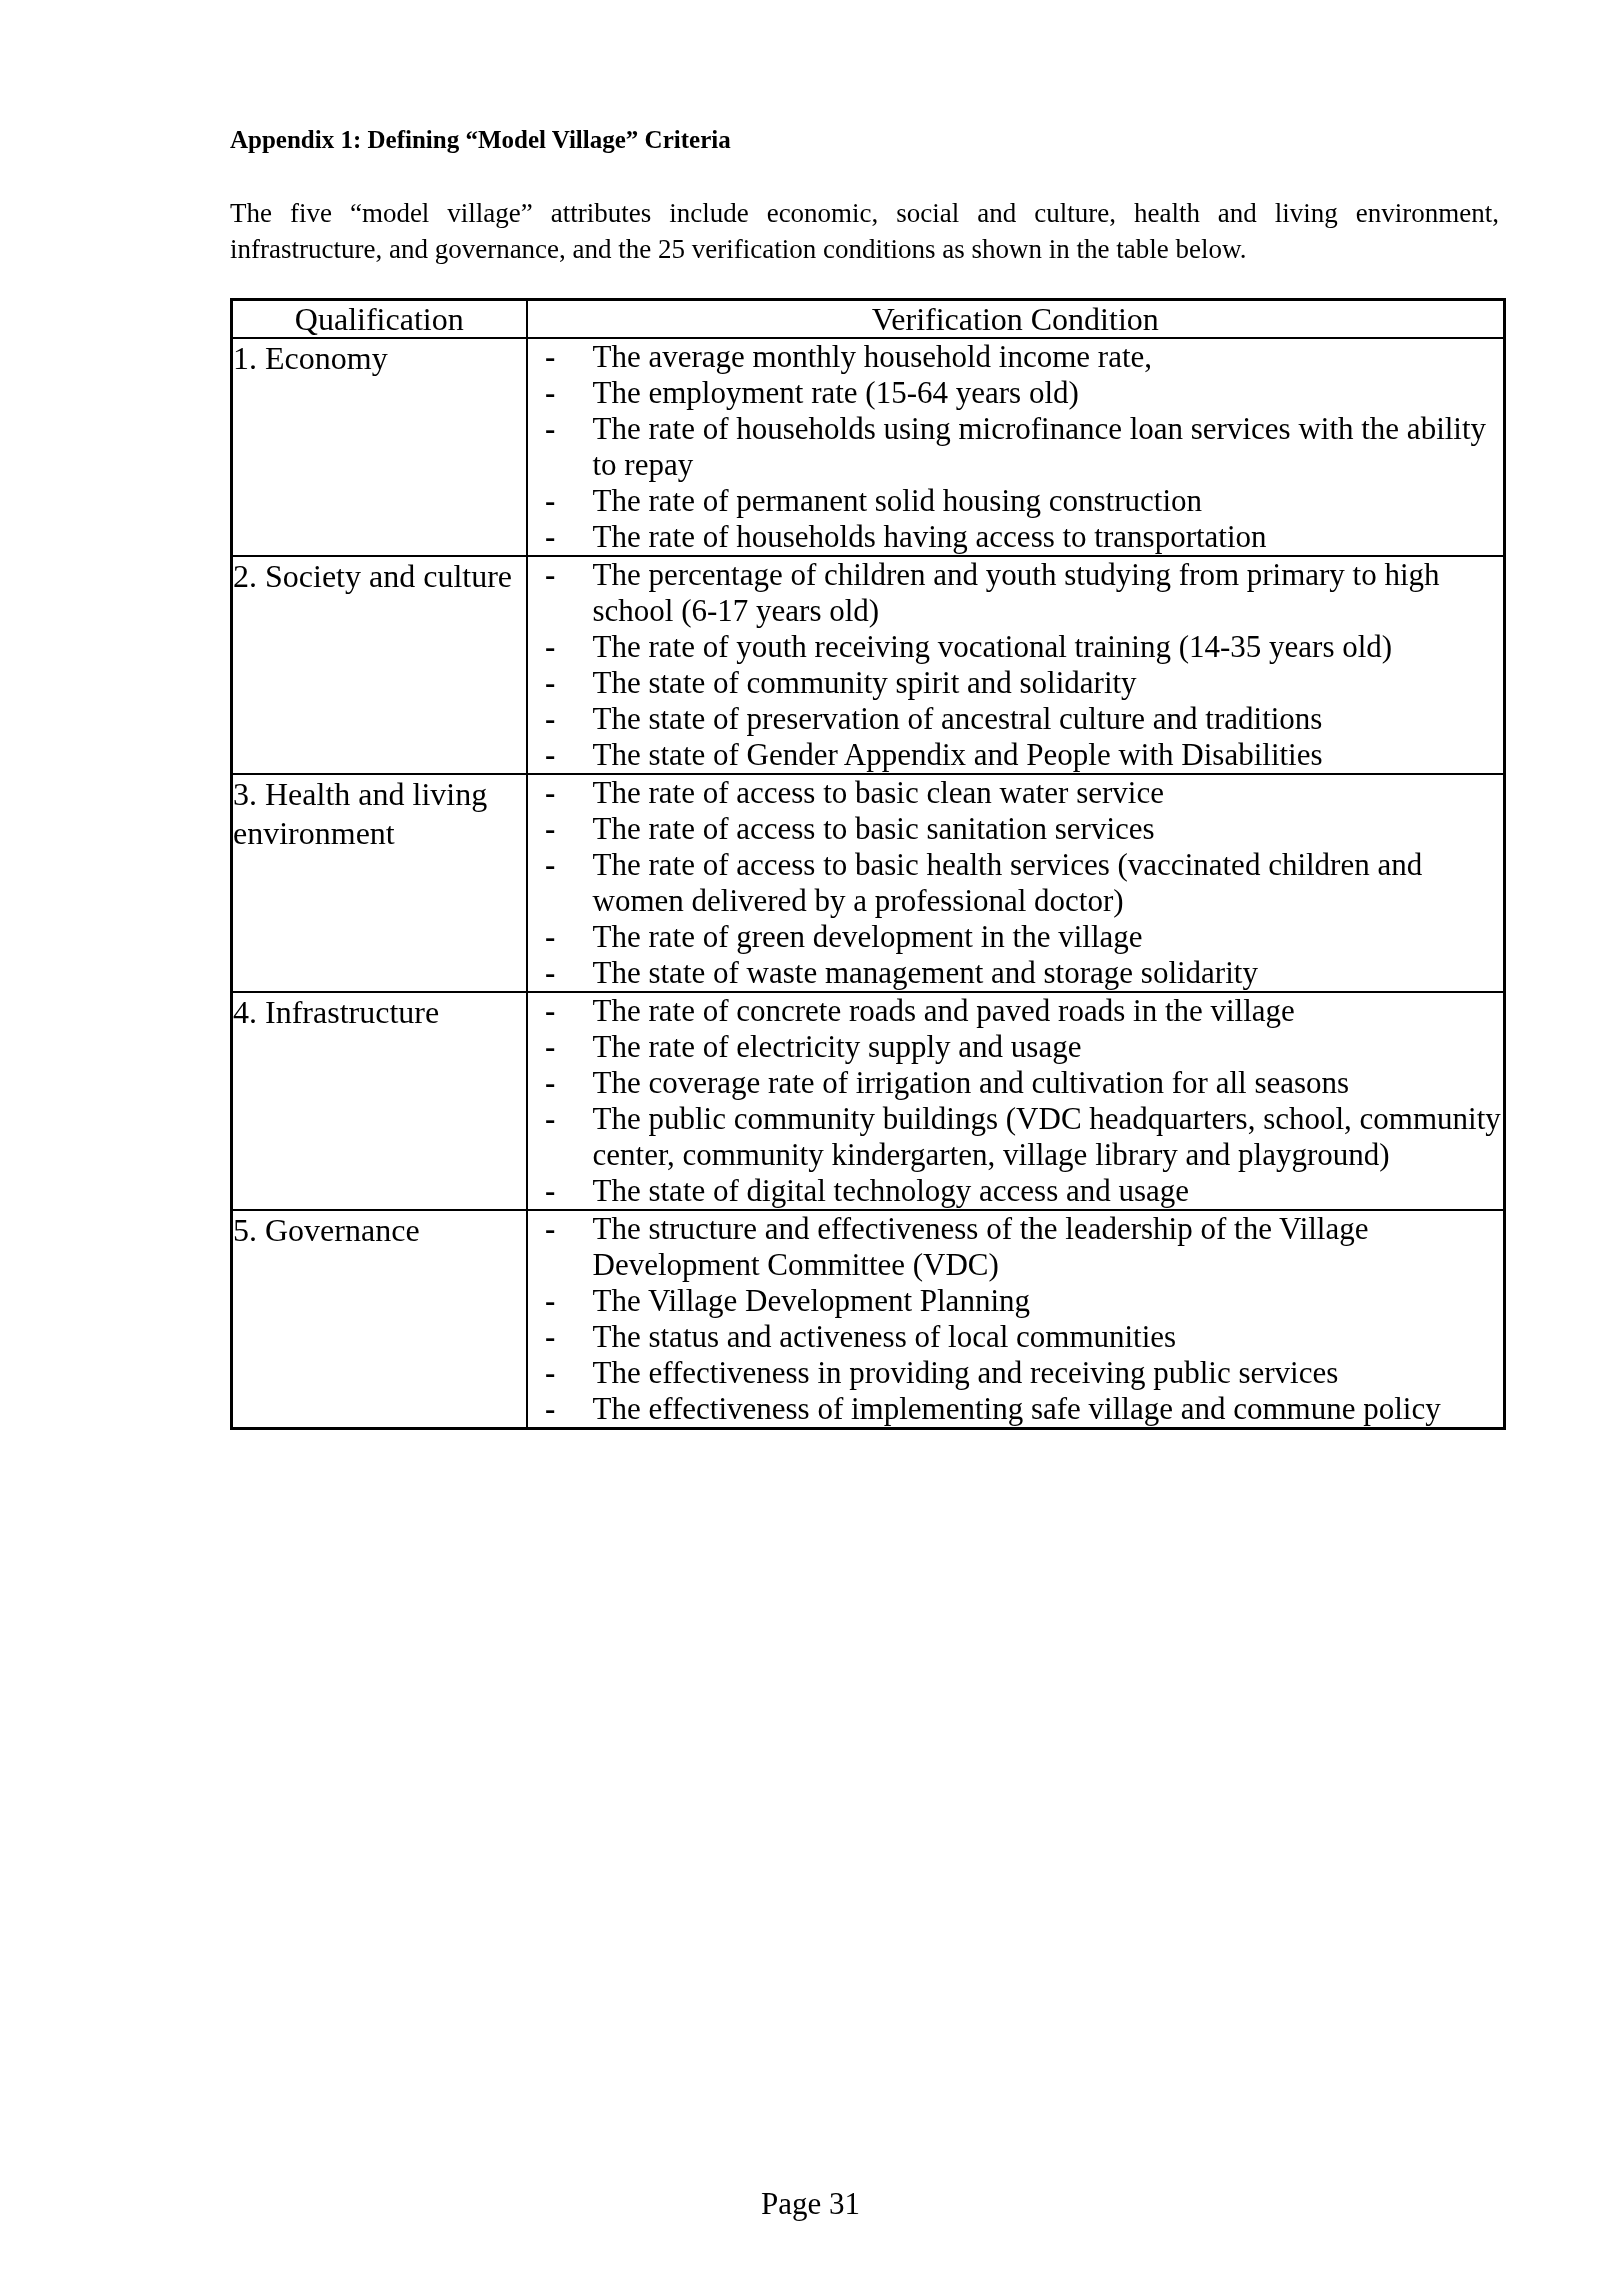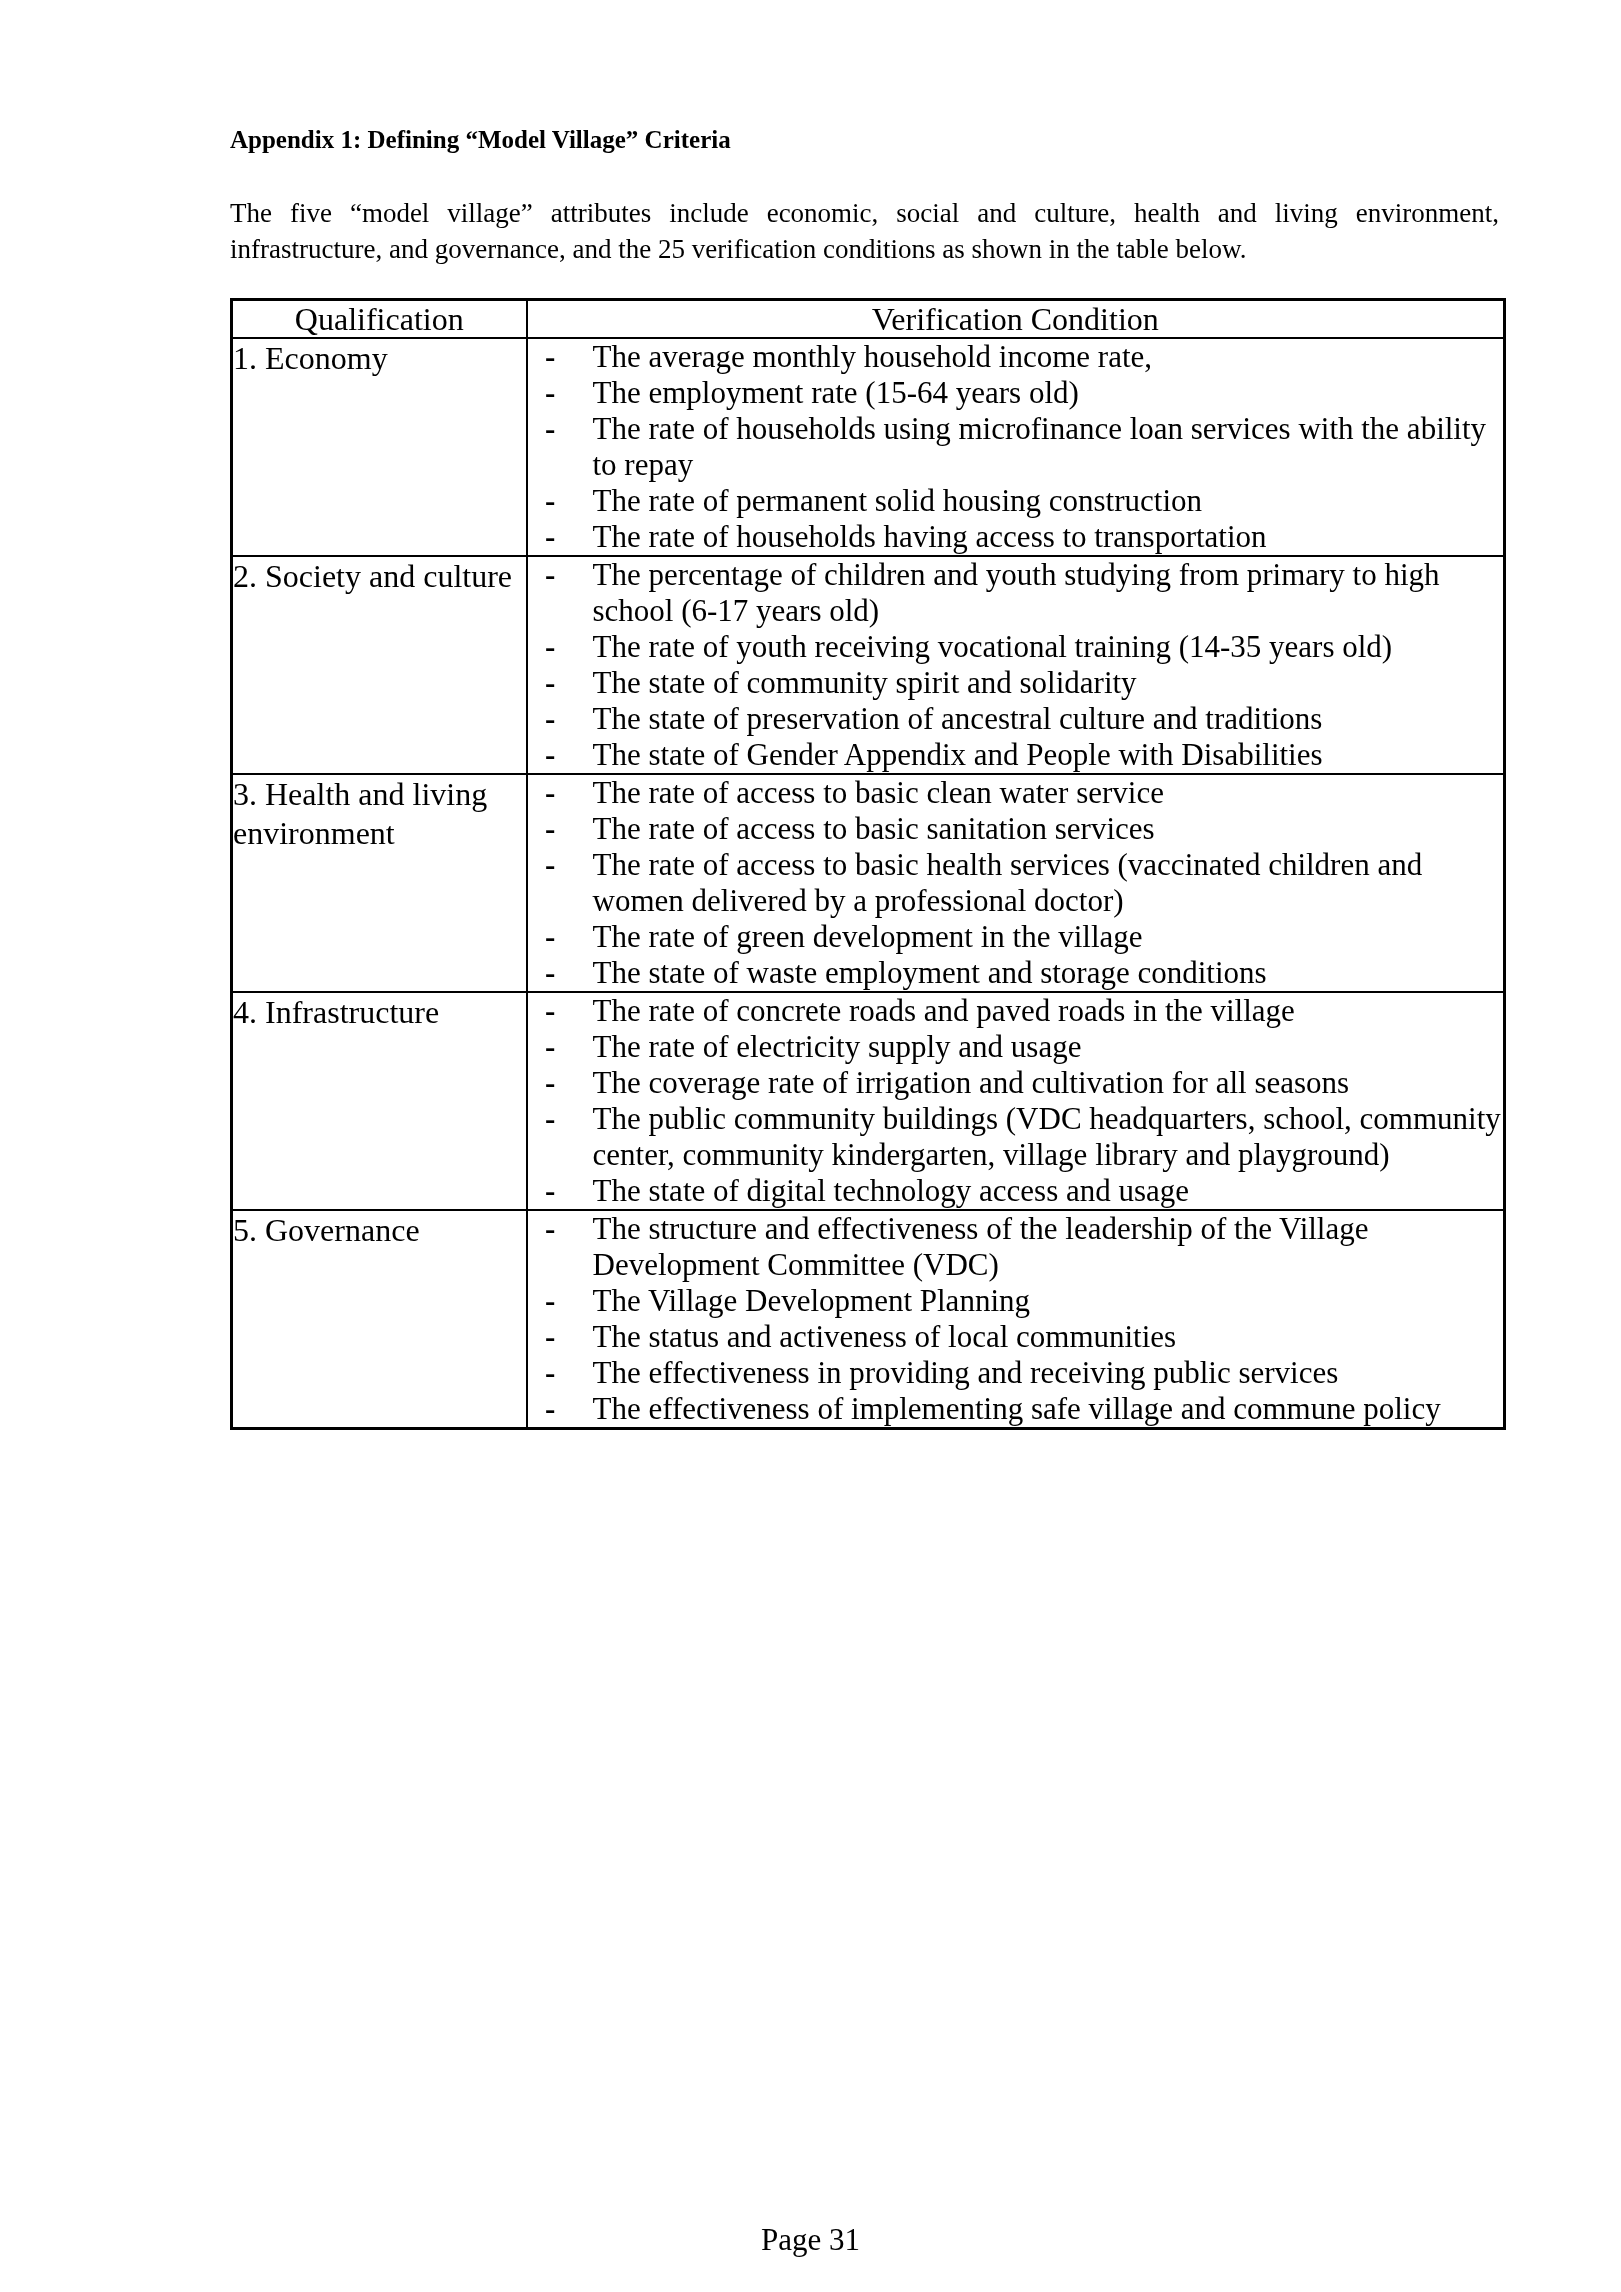--- a/index.html
+++ b/index.html
@@ -76,21 +76,20 @@
     left: 17.6px; top: 0;
     font-weight: bold;
   }
   .footer {
     position: absolute;
     left: 0; top: 2186px;
     width: 1621px;
     text-align: center;
     font-size: 31px;
     line-height: 36px;
-    margin-top: 36px;
   }
 </style>
 </head>
 <body>
 
 <div class="page">
   <div class="content">
 
     <div class="page-title">Appendix 1: Defining “Model Village” Criteria</div>
 
@@ -130,21 +129,21 @@
         </td>
       </tr>
 
       <tr>
         <td class="qual">3. Health and living environment</td>
         <td class="conds">
           <div class="cond-item"><span class="dash">-</span><span>The rate of access to basic clean water service</span></div>
           <div class="cond-item"><span class="dash">-</span><span>The rate of access to basic sanitation services</span></div>
           <div class="cond-item"><span class="dash">-</span><span>The rate of access to basic health services (vaccinated children and women delivered by a professional doctor)</span></div>
           <div class="cond-item"><span class="dash">-</span><span>The rate of green development in the village</span></div>
-          <div class="cond-item"><span class="dash">-</span><span>The state of waste employment and storage conditions</span></div>
+          <div class="cond-item"><span class="dash">-</span><span>The state of waste management and storage solidarity</span></div>
         </td>
       </tr>
 
       <tr>
         <td class="qual">4. Infrastructure</td>
         <td class="conds">
           <div class="cond-item"><span class="dash">-</span><span>The rate of concrete roads and paved roads in the village</span></div>
           <div class="cond-item"><span class="dash">-</span><span>The rate of electricity supply and usage</span></div>
           <div class="cond-item"><span class="dash">-</span><span>The coverage rate of irrigation and cultivation for all seasons</span></div>
           <div class="cond-item"><span class="dash">-</span><span>The public community buildings (VDC headquarters, school, community center, community kindergarten, village library and playground)</span></div>

